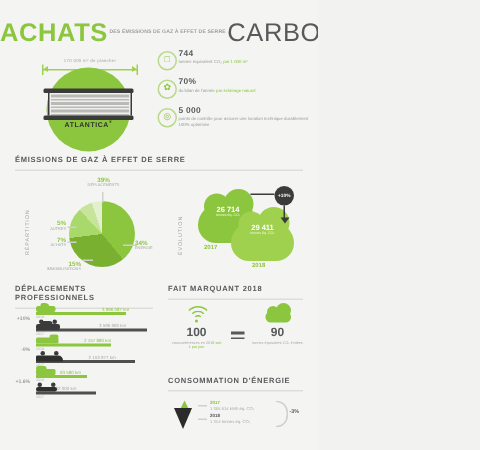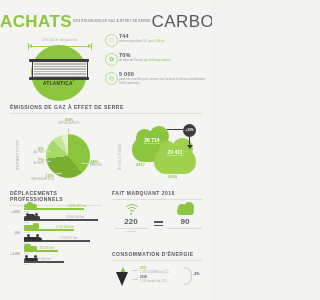--- a/index.html
+++ b/index.html
@@ -412,21 +412,21 @@
   </div>
 
   <div class="fm">
     <div class="fm-col a">
       <div class="wifi">
         <i class="w1"></i>
           <i class="w2"></i>
           <i class="w3"></i>
           <i class="dot"></i>
       </div>
-      <div class="fm-num">220</div>
+      <div class="fm-num">100</div>
       <div class="fm-cap">
         <span>visioconférences</span>
         <span>en 2018</span>
         <em>soit 1 par jour</em>
       </div>
     </div>
 
     <div class="eq">
         <span></span>
         <span></span>

